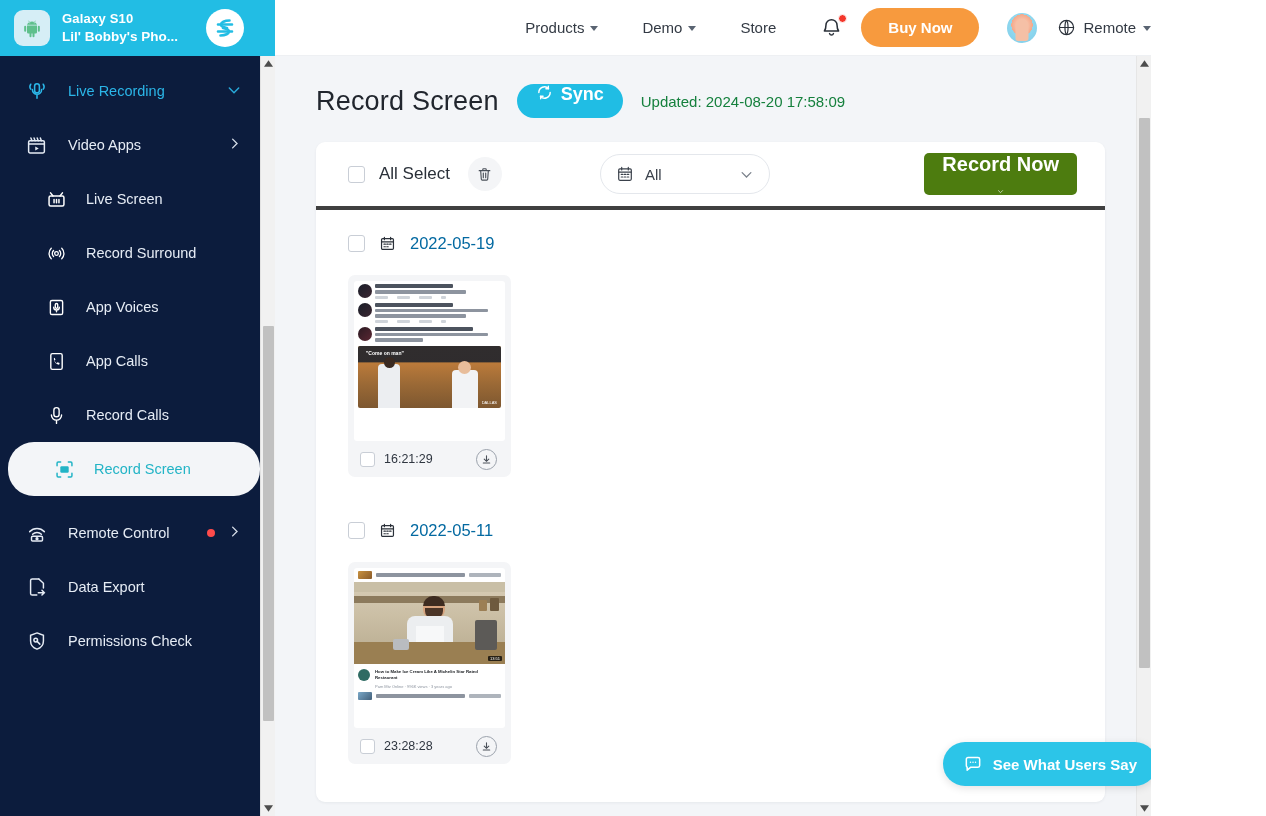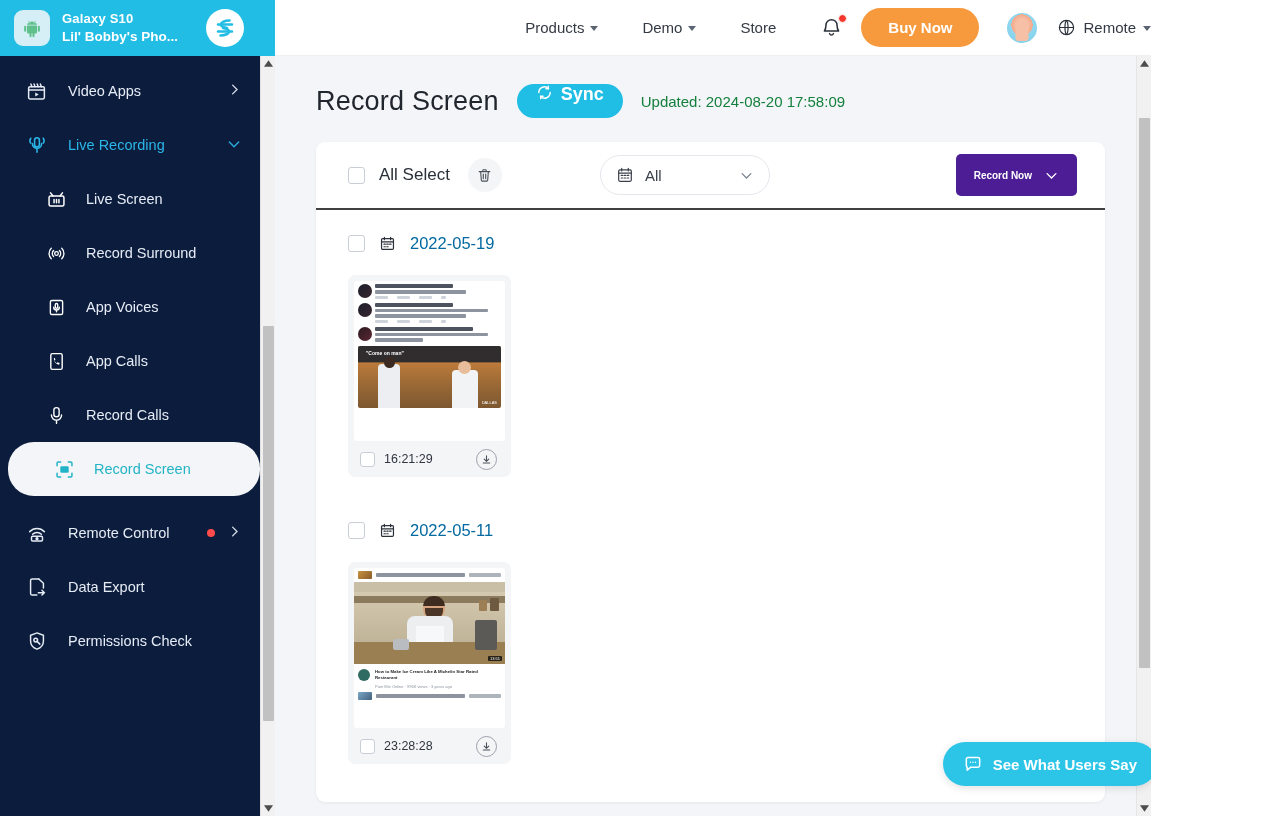--- a/index.html
+++ b/index.html
@@ -146,45 +146,46 @@
 
   
   .card {
     margin: 24px 46px 0 56px;
     background: #ffffff; border-radius: 9px;
     min-height: 660px;
     box-shadow: 0 1px 3px rgba(20,30,50,.06);
   }
   .card-toolbar {
     height: 68px; display: flex; align-items: center;
-    padding: 0 28px 0 32px; border-bottom: 2px solid #404040;
+    padding: 0 28px 0 32px; border-bottom: 4px solid #404040;
   }
   .chk {
     width: 17px; height: 17px; border: 1.5px solid #c9ced6;
     border-radius: 3px; background: #fff; flex: 0 0 17px; cursor: pointer;
   }
   .all-select-lbl { font-size: 17px; color: #2a3039; margin-left: 14px; }
   .trash-btn {
     width: 34px; height: 34px; border-radius: 50%; background: #f4f5f7;
     display: flex; align-items: center; justify-content: center;
     margin-left: 18px; cursor: pointer;
   }
   .date-filter {
     width: 170px; height: 40px; border: 1px solid #e4e7ec; border-radius: 21px;
     display: flex; align-items: center; padding: 0 15px;
     margin-left: 98px; font-size: 15px; color: #3a414b; cursor: pointer;
     background: #fff;
   }
   .date-filter .val { margin-left: 11px; flex: 1; }
   .record-now {
     margin-left: auto;
-    background: #4c1d95; color: #fff; border: none; border-radius: 5px;
-    height: 42px; padding: 0 18px; font-size: 10px; font-weight: 600;
+    background: #4d7c0f; color: #fff; border: none; border-radius: 5px;
+    height: 42px; padding: 0 18px; font-size: 20px; font-weight: 600;
     display: flex; align-items: center; gap: 12px; cursor: pointer;
     font-family: "Liberation Sans", sans-serif;
+    flex-direction: column;
   }
 
   
   .group { padding: 24px 0 0 32px; }
   .group-head { display: flex; align-items: center; gap: 14px; }
   .group-date { font-size: 16.5px; color: #0369a1; }
   .thumbs { display: flex; gap: 20px; padding: 22px 0 0 0; }
   .thumb-card {
     width: 163px; background: #f4f5f7; border-radius: 7px;
     padding: 6px 6px 0 6px; overflow: hidden;
@@ -314,48 +315,48 @@
           <circle cx="15" cy="15" r="14" fill="#ffffff"></circle>
           <path d="M8 11.5h14M8 18.5h14" stroke="#22bde4" stroke-width="2.6" stroke-linecap="round"></path>
           <path d="M19.5 7.5c-5 0-8.5 2-8.5 4.2s3 2.6 6 3.3" stroke="#22bde4" stroke-width="2.6" fill="none" stroke-linecap="round"></path>
           <path d="M10.5 22.5c5 0 8.5-2 8.5-4.2s-3-2.6-6-3.3" stroke="#22bde4" stroke-width="2.6" fill="none" stroke-linecap="round"></path>
         </svg>
       </div>
     </div>
 
     <nav class="nav">
 
+      <div class="nav-row group-open">
+        <span class="ico">
+          <svg width="22" height="22" viewBox="0 0 24 24" fill="none" stroke="#2bb6e8" stroke-width="1.7">
+            <rect x="9.4" y="4" width="5.2" height="10" rx="2.6"></rect>
+            <path d="M7 10.5a5 5 0 0 0 10 0M12 15.5V20" stroke-linecap="round"></path>
+            <path d="M5.2 4.6c-1 1.4-1 4 0 5.4M18.8 4.6c1 1.4 1 4 0 5.4" stroke-linecap="round"></path>
+          </svg>
+        </span>
+        <span class="lbl">Live Recording</span>
+        <span class="chev">
+          <svg width="16" height="16" viewBox="0 0 24 24" fill="none" stroke="#2bb6e8" stroke-width="2.2" stroke-linecap="round">
+              <path d="M5 9l7 7 7-7"></path>
+            </svg>
+        </span>
+      </div>
+
       <div class="nav-row">
         <span class="ico">
           <svg width="21" height="21" viewBox="0 0 24 24" fill="none" stroke="#e6ecf5" stroke-width="1.7">
             <rect x="3" y="6.5" width="18" height="14" rx="1.6"></rect>
             <path d="M3 10.2h18M5.6 3.5l1.2 3M9.2 3.5l1.2 3M12.8 3.5l1.2 3M16.4 3.5l1.2 3" stroke-linecap="round"></path>
             <path d="M10.6 13v4.6l4-2.3z" fill="#e6ecf5" stroke="none"></path>
           </svg>
         </span>
         <span class="lbl">Video Apps</span>
         <span class="chev">
           <svg width="15" height="15" viewBox="0 0 24 24" fill="none" stroke="#e6ecf5" stroke-width="2.2" stroke-linecap="round">
               <path d="M9 5l7 7-7 7"></path>
-            </svg>
-        </span>
-      </div>
-
-      <div class="nav-row group-open">
-        <span class="ico">
-          <svg width="22" height="22" viewBox="0 0 24 24" fill="none" stroke="#2bb6e8" stroke-width="1.7">
-            <rect x="9.4" y="4" width="5.2" height="10" rx="2.6"></rect>
-            <path d="M7 10.5a5 5 0 0 0 10 0M12 15.5V20" stroke-linecap="round"></path>
-            <path d="M5.2 4.6c-1 1.4-1 4 0 5.4M18.8 4.6c1 1.4 1 4 0 5.4" stroke-linecap="round"></path>
-          </svg>
-        </span>
-        <span class="lbl">Live Recording</span>
-        <span class="chev">
-          <svg width="16" height="16" viewBox="0 0 24 24" fill="none" stroke="#2bb6e8" stroke-width="2.2" stroke-linecap="round">
-              <path d="M5 9l7 7 7-7"></path>
             </svg>
         </span>
       </div>
 
       <div class="nav-row sub">
         <span class="ico">
           <svg width="21" height="21" viewBox="0 0 24 24" fill="none" stroke="#ffffff" stroke-width="1.7">
             <rect x="3.5" y="8" width="17" height="11.5" rx="1.8"></rect>
             <path d="M8 8L5.2 4.4M16 8l2.8-3.6" stroke-linecap="round"></path>
             <path d="M9.2 12v3.6M12 12v3.6M14.8 12v3.6" stroke-linecap="round"></path>

